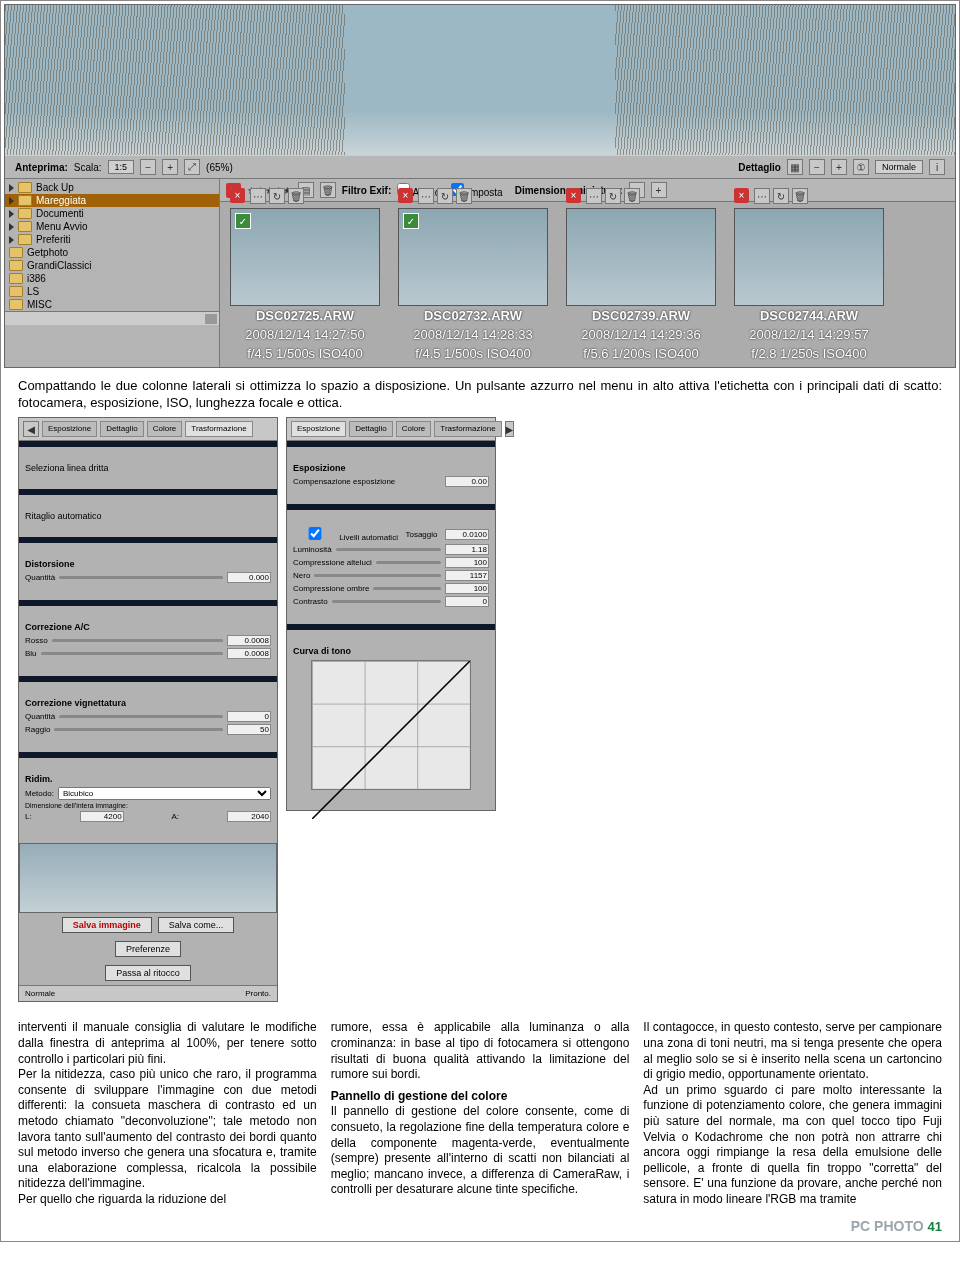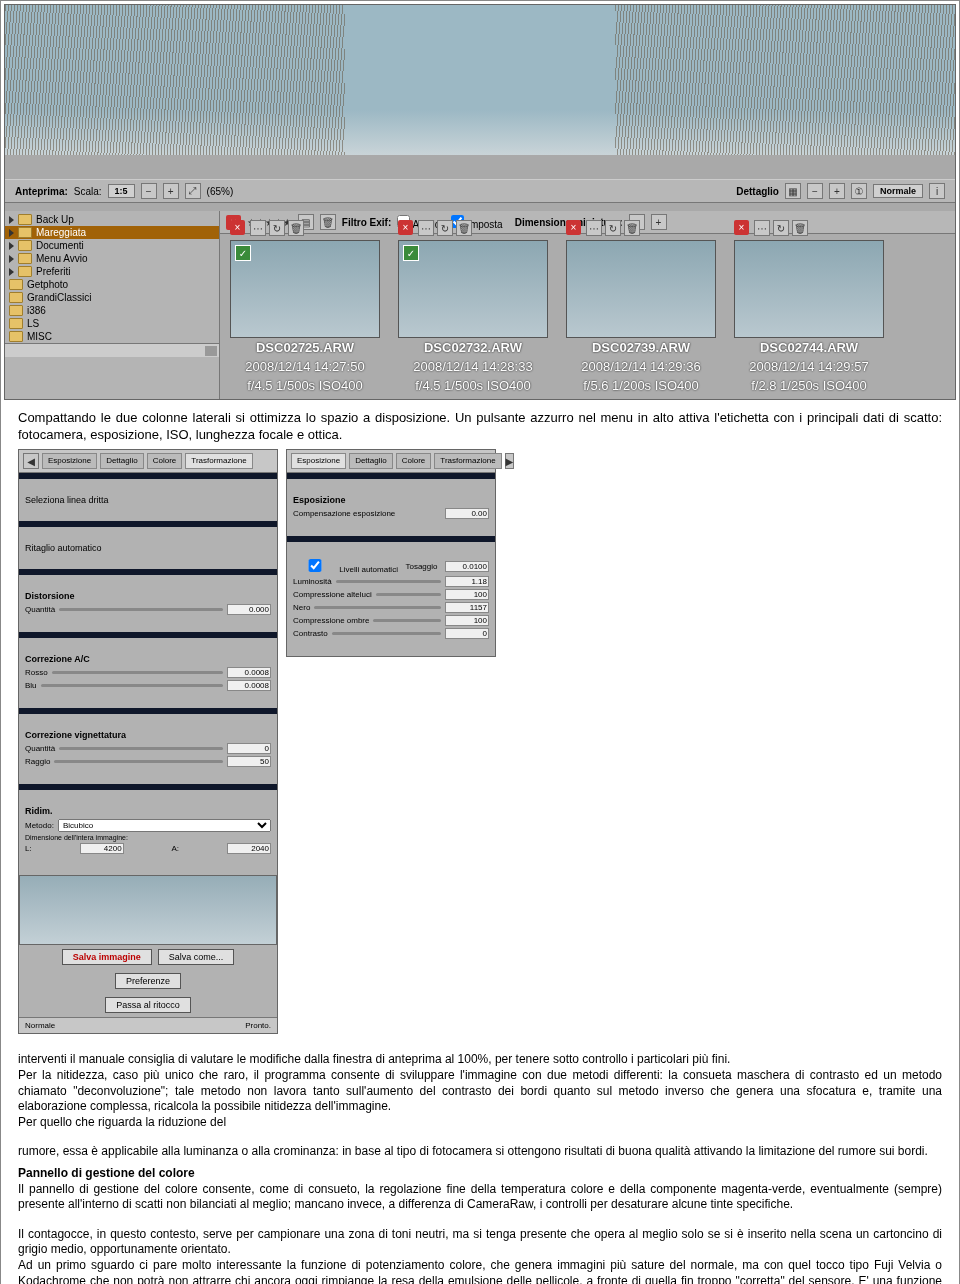--- a/index.html
+++ b/index.html
@@ -6,25 +6,25 @@
 body { font-family: Arial, Helvetica, sans-serif; font-size: 10px; width: 960px; background: #fff; color: #000; }
 
 .page { border: 1px solid #888; padding: 3px; }
 
 
 .top-ui { background: #a9a9a9; border: 1px solid #666; }
 .photo-strip { height: 150px; background: linear-gradient(#9cb8c4, #9cb8c4 70%, #c9d4d8 100%); position: relative; overflow: hidden; }
 .grass { position: absolute; top: 0; bottom: 0; background: repeating-linear-gradient(95deg, #6b6050 0 1px, transparent 1px 3px); opacity: .6; }
 .grass.l { left: 0; width: 340px; }
 .grass.r { right: 0; width: 340px; }
-.preview-toolbar { display: flex; align-items: center; padding: 3px 10px; gap: 6px; background: #b7b7b7; border-top: 1px solid #ccc; border-bottom: 1px solid #777; font-size: 10px; margin-top: 24px; }
+.preview-toolbar { display: flex; align-items: center; padding: 3px 10px; gap: 6px; background: #b7b7b7; border-top: 1px solid #ccc; border-bottom: 1px solid #777; font-size: 10px; }
 .preview-toolbar .spacer { flex: 1; }
-.preview-toolbar .dd { background: #d0d0d0; border: 1px solid #777; padding: 1px 6px; font-size: 9px; font-weight: bold; }
+.preview-toolbar .dd { background: #d0d0d0; border: 1px solid #777; padding: 1px 6px; font-size: 9px; }
 .tool-btn { width: 16px; height: 16px; background: #c8c8c8; border: 1px solid #777; display: inline-flex; align-items: center; justify-content: center; font-size: 10px; color: #333; }
-.browser-row { display: flex; margin-top: 8px; }
+.browser-row { display: flex; }
 .tree { width: 215px; background: #b4b4b4; border-right: 1px solid #777; padding: 2px 0; font-size: 10px; }
 .tree-item { display: flex; align-items: center; gap: 4px; padding: 1px 4px; }
 .tree-item.sel { background: #a16207; color: #fff; }
 .tri { display: inline-block; width: 0; height: 0; border-top: 4px solid transparent; border-bottom: 4px solid transparent; border-left: 5px solid #333; }
 .fld { width: 14px; height: 11px; background: #e6c268; border: 1px solid #a07e2c; border-radius: 1px; }
 .thumbs-area { flex: 1; background: #acacac; }
 .thumbs-toolbar { display: flex; align-items: center; gap: 6px; padding: 3px 6px; border-bottom: 1px solid #777; background: #b7b7b7; font-size: 10px; }
 .thumbs-toolbar .x { width: 15px; height: 15px; background: #c33; color: #fff; display: inline-flex; align-items: center; justify-content: center; border-radius: 2px; font-size: 10px; }
 .stars { font-size: 10px; color: #333; }
 .thumbs { display: flex; gap: 18px; padding: 6px 10px 4px; }
@@ -57,26 +57,26 @@
 .curve-box { width: 160px; height: 130px; background: #e8e8e8; border: 1px solid #777; margin: 4px auto; position: relative; }
 .curve-box::before { content: ""; position: absolute; inset: 0; background-image: linear-gradient(#aaa 1px, transparent 1px), linear-gradient(90deg, #aaa 1px, transparent 1px); background-size: 33.3% 33.3%; }
 .curve-line { position: absolute; inset: 0; }
 .save-row { display: flex; gap: 6px; justify-content: center; padding: 4px; }
 .save-btn { background: #e0e0e0; border: 1px solid #555; padding: 2px 10px; font-size: 9px; }
 .save-btn.red { color: #b00; font-weight: bold; }
 .footer-row { display: flex; justify-content: space-between; padding: 3px 6px; background: #c7c7c7; border-top: 1px solid #777; font-size: 8px; }
 .prev-thumb-sm { height: 70px; background: linear-gradient(#96adb7, #c3d0d6); margin-top: 4px; border: 1px solid #666; }
 
 
-.body-cols { display: flex; gap: 14px; padding: 8px 14px 6px; font-family: "Myriad Pro", Arial, sans-serif; font-size: 12px; line-height: 1.3; text-align: justify; flex-direction: column; }
+.body-cols { display: flex; gap: 14px; padding: 8px 14px 6px; font-family: "Myriad Pro", Arial, sans-serif; font-size: 12px; line-height: 1.3; text-align: justify; }
 .body-cols .col { flex: 1; }
 .body-cols h4 { font-size: 12px; font-weight: bold; margin: 6px 0 0; }
 
 .pagefoot { text-align: right; padding: 4px 14px 4px; font-family: Arial; font-size: 14px; color: #9aa6ad; font-weight: bold; }
-.pagefoot .num { color: #7f1d1d; font-size: 18px; margin-top: 12px; }
+.pagefoot .num { color: #15803d; font-size: 13px; margin-top: 12px; }
 </style>
 </head>
 <body>
 
 <div class="page">
 
   <div class="top-ui">
     <div class="photo-strip">
       <div class="grass l"></div>
         <div class="grass r"></div>
@@ -346,20 +346,28 @@
             <span>Compressione ombre</span>
             <span class="slidebar"></span>
             <input value="100" style="">
           </div>
         <div class="pnl-row">
             <span>Contrasto</span>
             <span class="slidebar"></span>
             <input value="0" style="">
           </div>
       </div>
+      <div class="pnl-sec">
+        <div class="secname">Curva di tono</div>
+        <div class="curve-box">
+          <svg class="curve-line" viewBox="0 0 100 100" preserveAspectRatio="none">
+              <line x1="0" y1="100" x2="100" y2="0" stroke="#000" stroke-width="1"></line>
+            </svg>
+        </div>
+      </div>
     </div>
 
   </div>
 
   <div class="body-cols">
     <div class="col">
         <p style="white-space:pre-line;">interventi il manuale consiglia di valutare le modifiche dalla finestra di anteprima al 100%, per tenere sotto controllo i particolari più fini.
 Per la nitidezza, caso più unico che raro, il programma consente di sviluppare l'immagine con due metodi differenti: la consueta maschera di contrasto ed un metodo chiamato "deconvoluzione"; tale metodo non lavora tanto sull'aumento del contrasto dei bordi quanto sul metodo inverso che genera una sfocatura e, tramite una elaborazione complessa, ricalcola la possibile nitidezza dell'immagine.
 Per quello che riguarda la riduzione del</p>
       </div>

